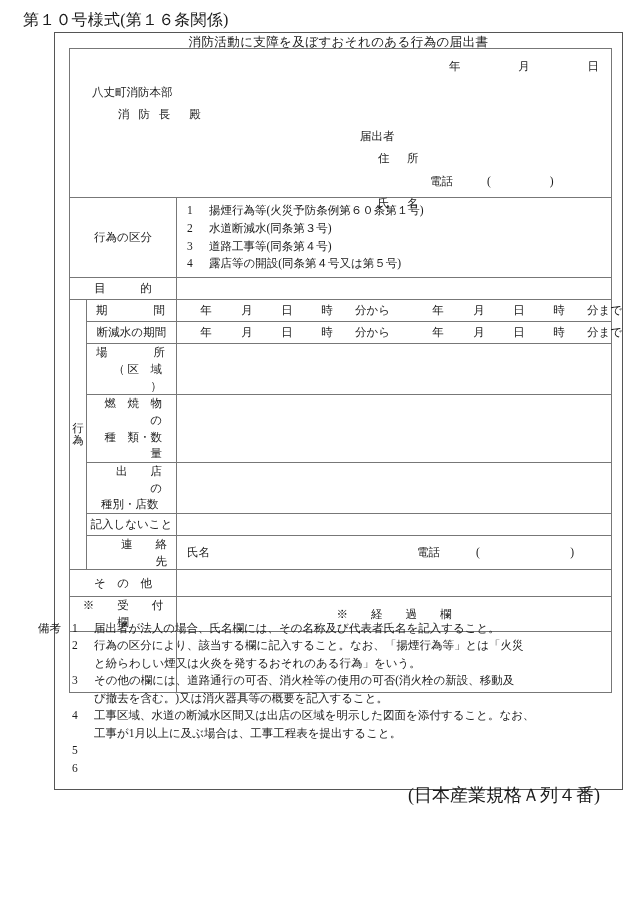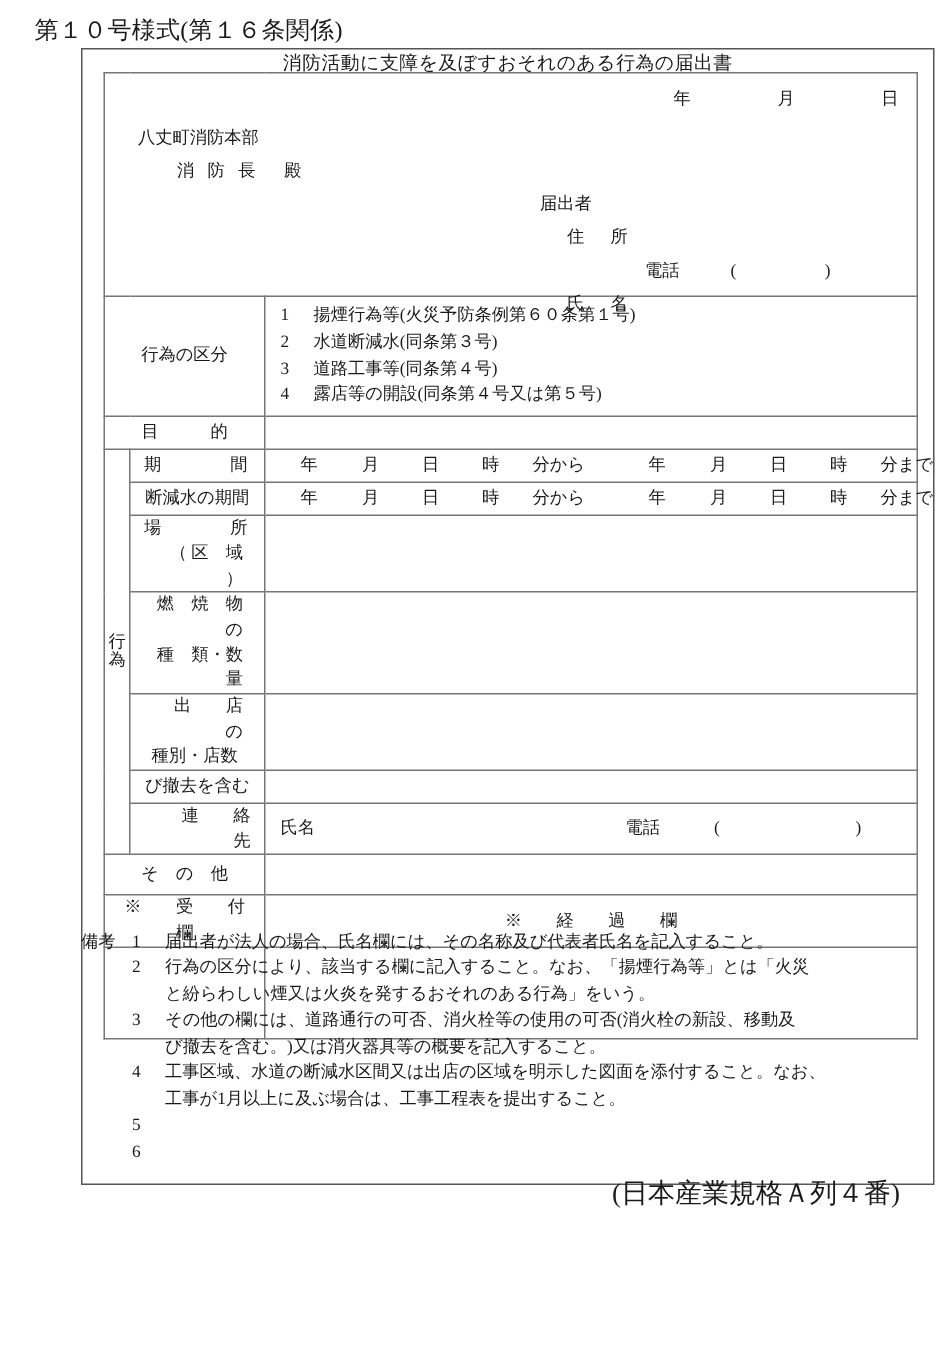--- a/index.html
+++ b/index.html
@@ -160,21 +160,21 @@
   .contact-row .c-tel { }
   .contact-row .c-paren { margin-left: 36px; letter-spacing: 14px; }
 
   
   .rp-head { text-align: center; height: 19px; }
   .rp-body { height: 60px; }
 
   
   #notes {
     position: absolute;
-    left: 54px;
+    left: 38px;
     top: 620px;
     width: 550px;
     font-size: 11.5px;
     line-height: 1.52;
   }
   #notes .note-line { display: flex; white-space: nowrap; }
   #notes .bikou { width: 34px; flex: none; }
   #notes .n-num { width: 22px; flex: none; text-align: left; }
   #notes .n-body { flex: 1; white-space: normal; }
   #notes .cont { padding-left: 56px; }
@@ -318,21 +318,21 @@
 
       <tr>
         <td class="col-label" style="height:42px">
           <span class="spread tight">出　　店　　の</span>
           <span class="spread tight">種別・店数</span>
         </td>
         <td></td>
       </tr>
 
       <tr>
-        <td class="col-label center" style="height:21px">び撤去を含む</td>
+        <td class="col-label center" style="height:21px">記入しないこと</td>
         <td></td>
       </tr>
 
       <tr>
         <td class="col-label" style="height:21px">
           <span class="spread">連　　絡　　先</span>
         </td>
         <td>
           <div class="contact-row">
             <span class="c-name">氏名</span>

